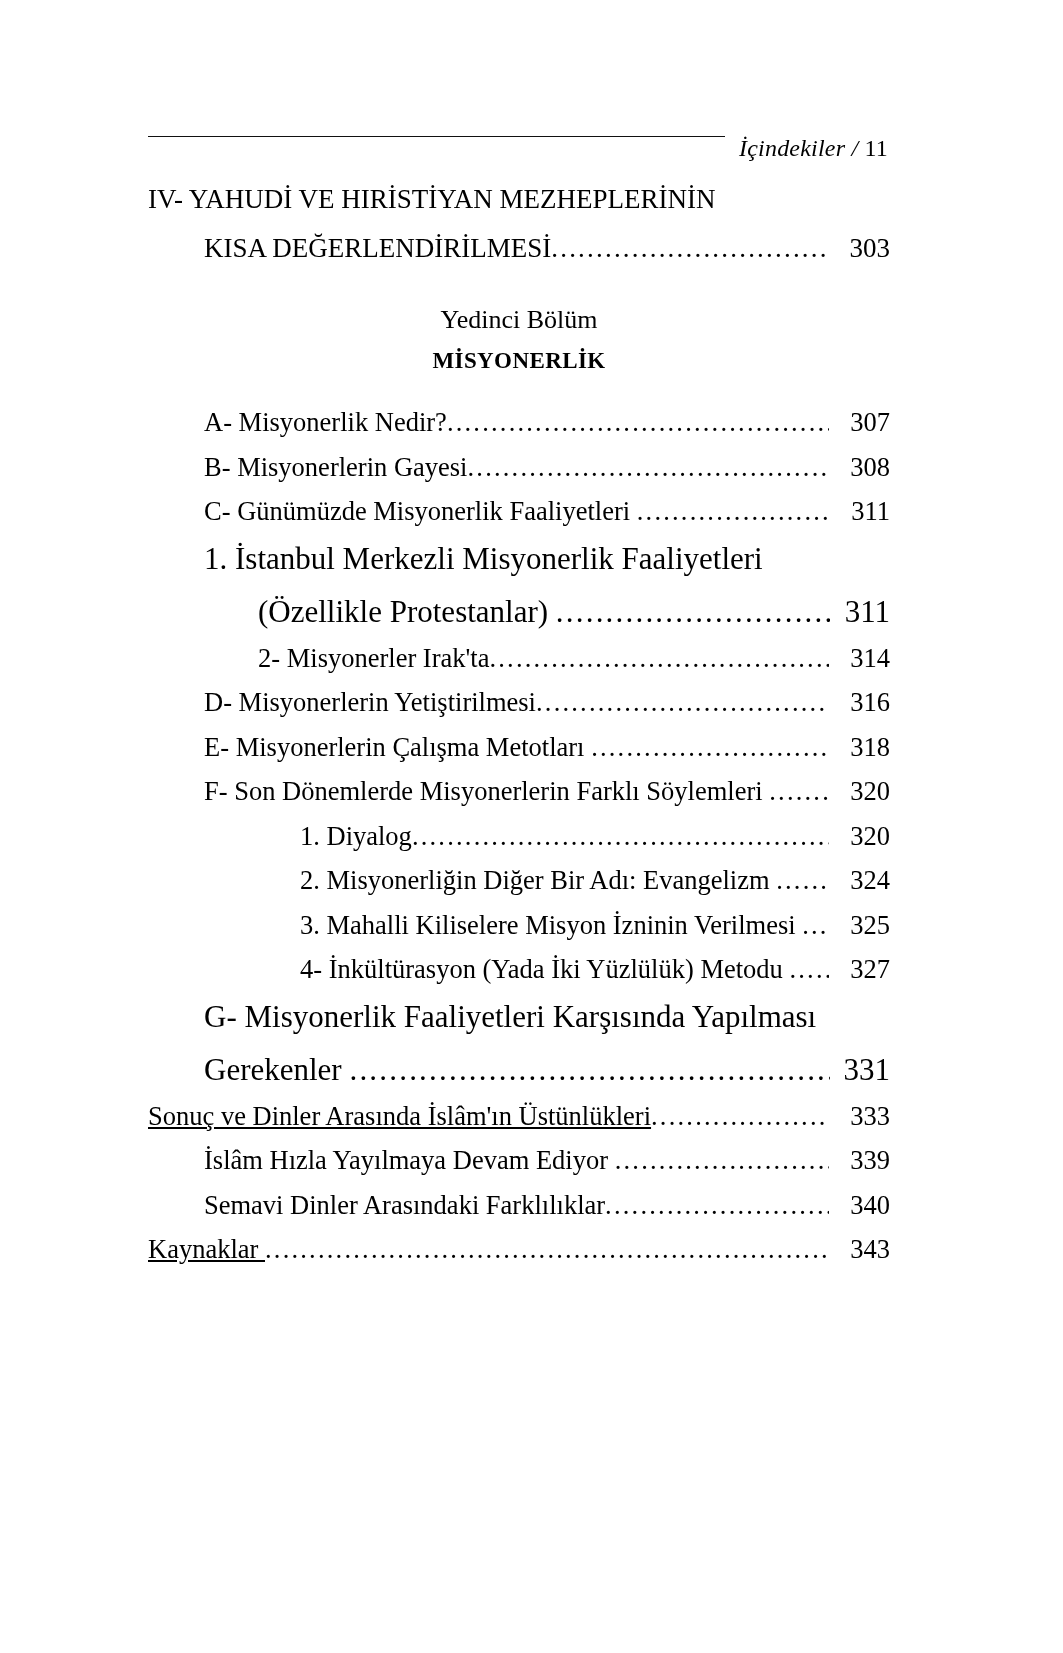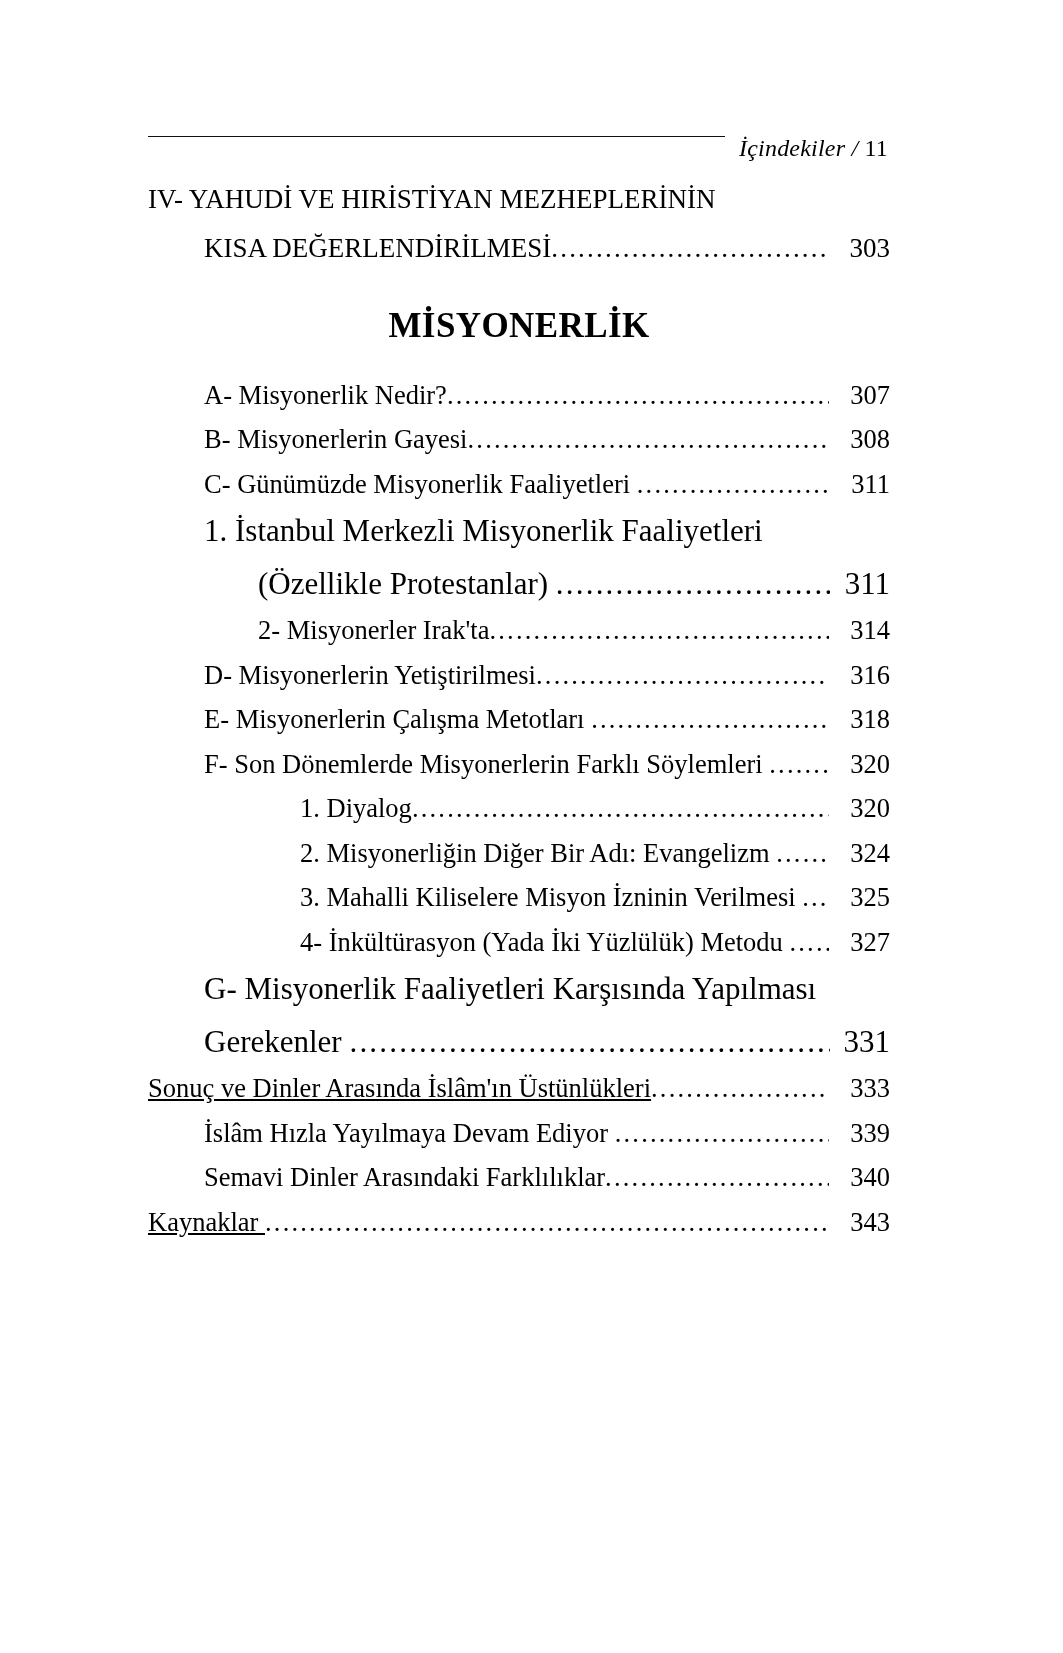--- a/index.html
+++ b/index.html
@@ -126,21 +126,21 @@
     text-align: center;
     margin-top: 42px;
     margin-bottom: 34px;
   }
   .chapter-sup {
     font-size: 26px;
     line-height: 1.25;
     margin-bottom: 10px;
   }
   .chapter-title {
-    font-size: 35px;
+    font-size: 23px;
     font-weight: bold;
     letter-spacing: 0.4px;
     line-height: 1.25;
   }
   .ind-0    { margin-left: 0px; text-decoration: underline; }
   .ind-1    { margin-left: 56px; }
   .ind-2    { margin-left: 56px; }
   .ind-3    { margin-left: 110px; }
   .ind-4    { margin-left: 152px; }
 
@@ -168,20 +168,21 @@
     <div class="entry-multi title-top">
       <div class="line1">IV- YAHUDİ VE HIRİSTİYAN MEZHEPLERİNİN</div>
       <div class="line2row">
         <span class="title ind-1">KISA DEĞERLENDİRİLMESİ</span>
         <span class="leader">............................................................................................................................................................................................................................</span>
         <span class="page-num">303</span>
       </div>
     </div>
 
     <div class="chapter-block">
+      <div class="chapter-sup">Yedinci Bölüm</div>
       <div class="chapter-title">MİSYONERLİK</div>
     </div>
 
     <div id="entry-list">
         <div class="entry">
           <span class="title ind-1">A- Misyonerlik Nedir?</span>
           <span class="leader">............................................................................................................................................................................................................................</span>
           <span class="page-num">307</span>
         </div>
         <div class="entry">

